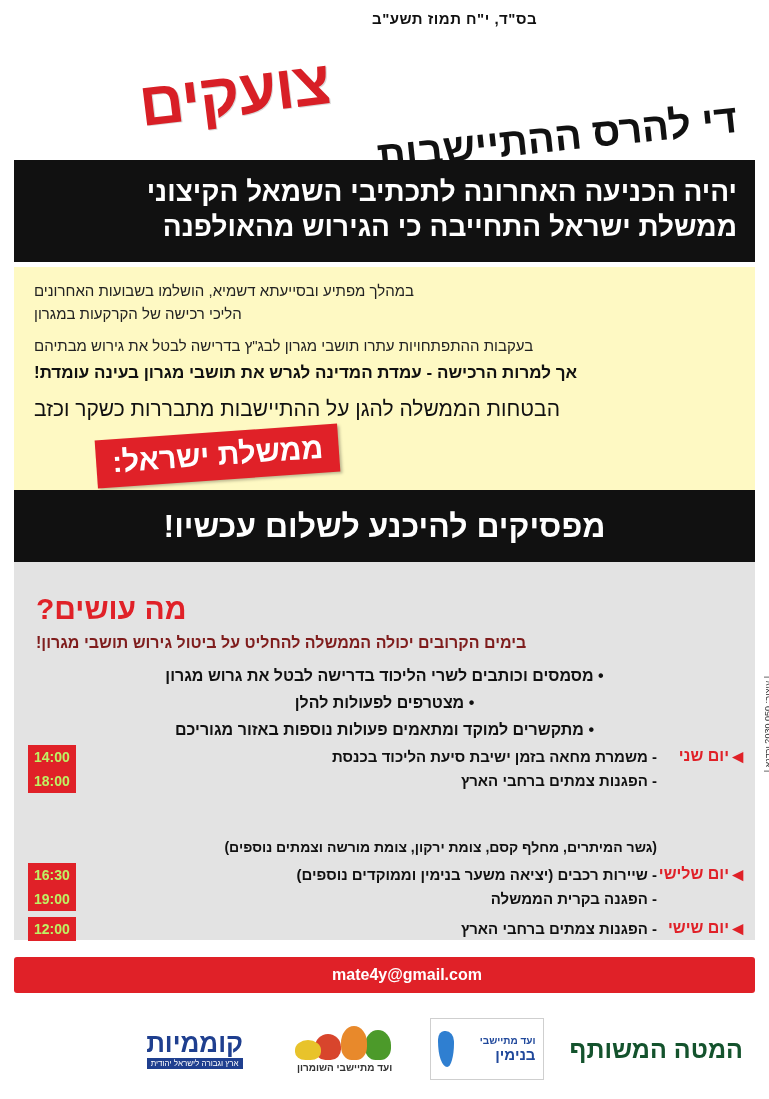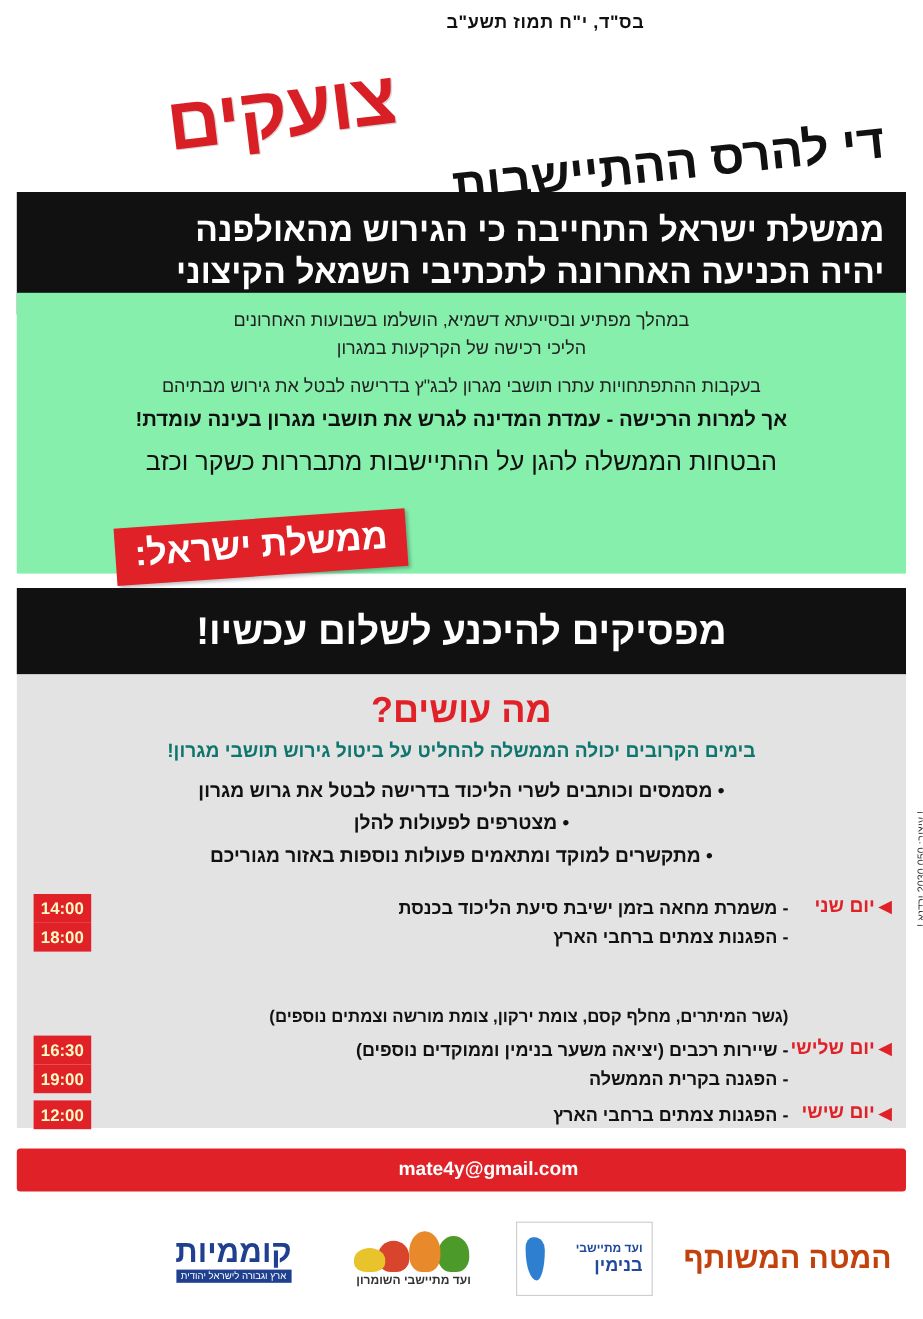--- a/index.html
+++ b/index.html
@@ -76,28 +76,28 @@
   .black-band .bb-line {
     font-size: 28px;
     font-weight: bold;
     line-height: 1.25;
     text-align: right;
   }
 
   
   .grey-panel {
     position: absolute;
-    top: 244px;
+    top: 267px;
     right: 14px;
     left: 14px;
     height: 234px;
-    background: #86efac;
+    background: #fef9c3;
     padding: 12px 20px;
     box-sizing: border-box;
-    text-align: center;
+    text-align: left;
   }
   .p-sm {
     font-size: 15px;
     color: #222;
     line-height: 1.55;
   }
   .p-bold {
     font-size: 17px;
     font-weight: bold;
     color: #111;
@@ -150,28 +150,28 @@
     left: 14px;
     height: 378px;
     background: #e3e3e3;
     box-sizing: border-box;
     padding: 14px 22px 10px 22px;
   }
   .ma-osim {
     font-size: 30px;
     font-weight: bold;
     color: #e02128;
-    text-align: center;
-    margin: 0 0 8px 0;
+    text-align: left;
+    margin: 16px 0 8px 0;
   }
   .red-sub {
     font-size: 16px;
     font-weight: bold;
-    color: #0f766e;
-    text-align: center;
+    color: #7f1d1d;
+    text-align: left;
     margin-bottom: 10px;
   }
   .bullets {
     list-style: none;
     margin: 0;
     padding: 0;
     text-align: center;
   }
   .bullets li {
     font-size: 16px;
@@ -217,21 +217,21 @@
   .row {
     display: flex;
     align-items: baseline;
     justify-content: flex-start;
     font-size: 15px;
     line-height: 22px;
     color: #111;
   }
   .time {
     background: #e02128;
-    color: #fef9c3;
+    color: #bef264;
     font-weight: bold;
     font-size: 14px;
     padding: 1px 6px;
     margin-left: 6px;
     flex: 0 0 auto;
   }
   .row .desc {
     font-weight: bold;
     flex: 1 1 auto;
     text-align: right;
@@ -294,21 +294,21 @@
     display: flex;
     align-items: center;
     justify-content: flex-start;
     gap: 26px;
     padding: 0 12px;
     box-sizing: border-box;
   }
   .hq-title {
     font-size: 25px;
     font-weight: bold;
-    color: #c2410c;
+    color: #14532d;
     white-space: nowrap;
   }
   .logo {
     display: flex;
     flex-direction: column;
     align-items: center;
     justify-content: center;
   }
   .logo-binyamin {
     width: 112px;
@@ -395,22 +395,22 @@
 <div class="poster">
 
   <div class="date-line">בס"ד, י"ח תמוז תשע"ב</div>
 
   <div class="headline-wrap">
     <div class="shout">צועקים</div>
     <div class="stop-destroy">די להרס ההתיישבות</div>
   </div>
 
   <div class="black-band">
+    <div class="bb-line">יהיה הכניעה האחרונה לתכתיבי השמאל הקיצוני</div>
     <div class="bb-line">ממשלת ישראל התחייבה כי הגירוש מהאולפנה</div>
-    <div class="bb-line">יהיה הכניעה האחרונה לתכתיבי השמאל הקיצוני</div>
   </div>
 
   <div class="grey-panel">
     <div class="p-sm">במהלך מפתיע ובסייעתא דשמיא, הושלמו בשבועות האחרונים</div>
     <div class="p-sm">הליכי רכישה של הקרקעות במגרון</div>
     <div class="p-sm" style="margin-top:8px;">בעקבות ההתפתחויות עתרו תושבי מגרון לבג"ץ בדרישה לבטל את גירוש מבתיהם</div>
     <div class="p-bold">אך למרות הרכישה - עמדת המדינה לגרש את תושבי מגרון בעינה עומדת!</div>
     <div class="p-lg">הבטחות הממשלה להגן על ההתיישבות מתבררות כשקר וכזב</div>
   </div>
 

